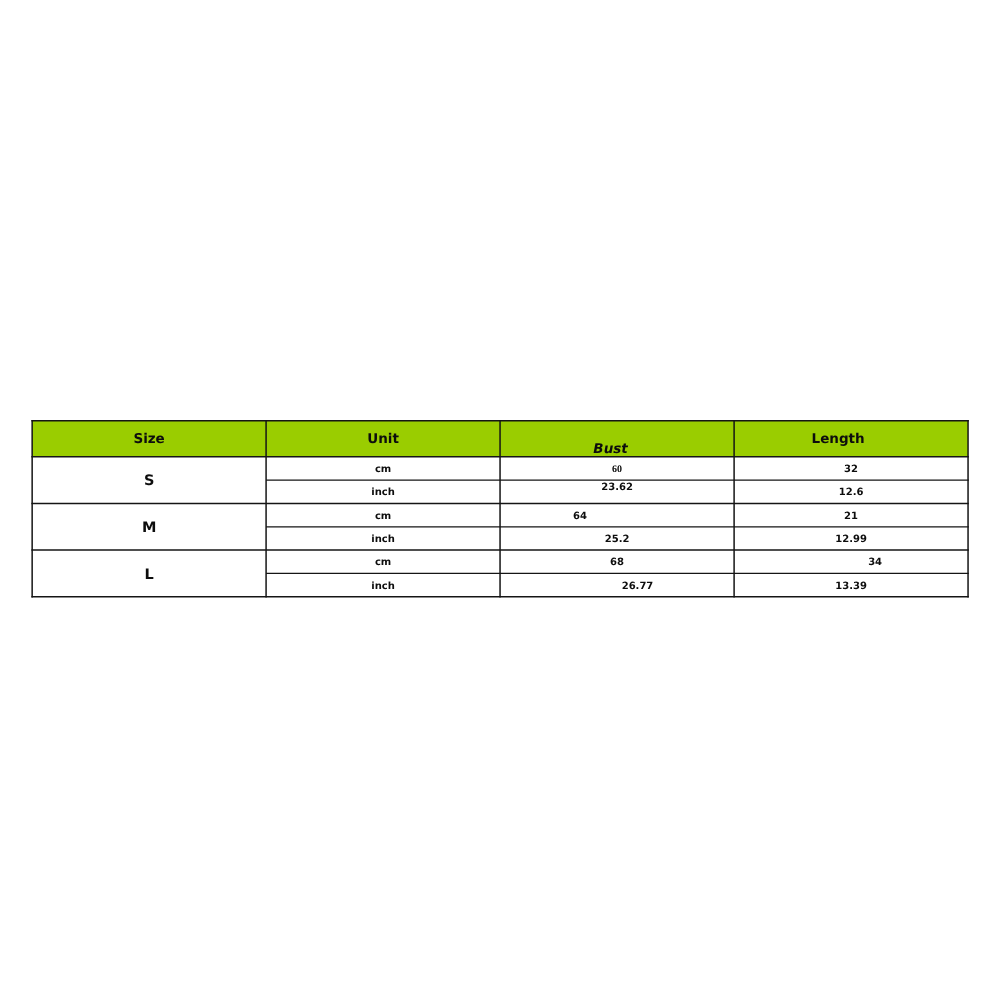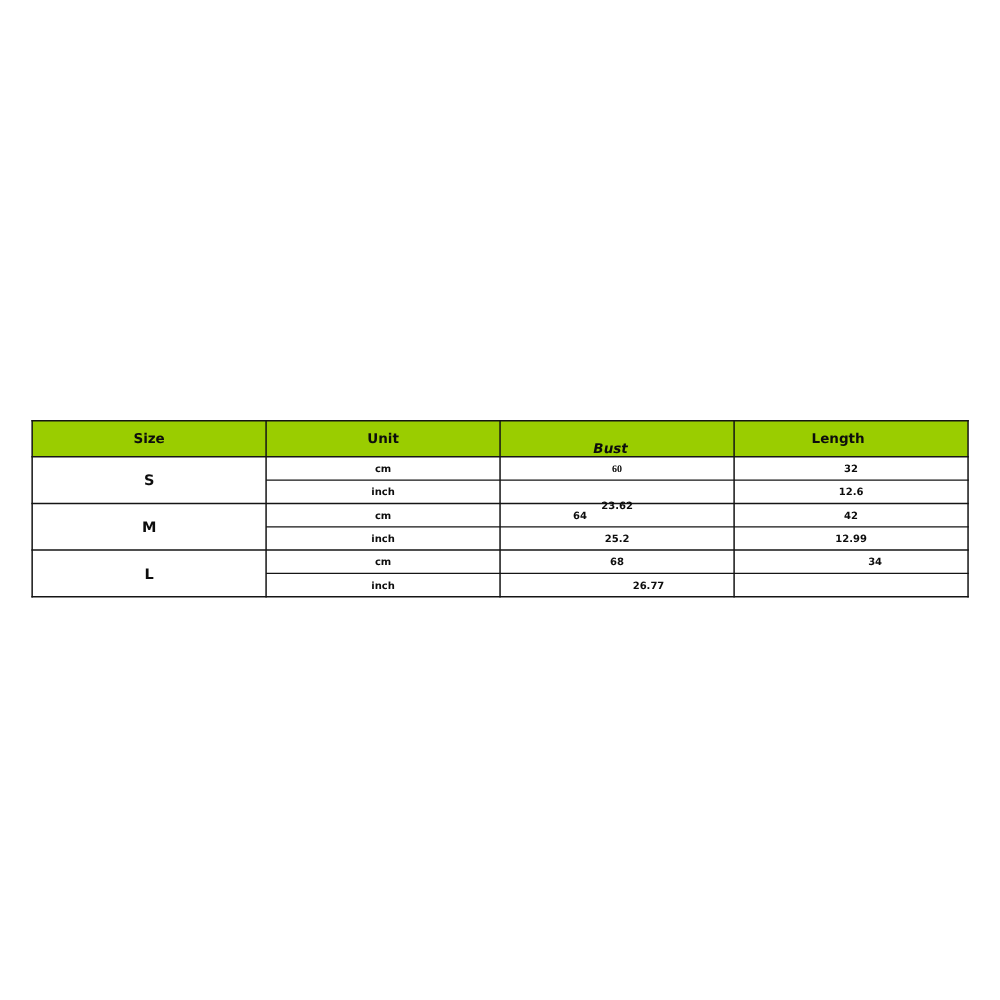--- a/index.html
+++ b/index.html
@@ -74,32 +74,33 @@
     <div class="sc-cell sc-head" style="left: 1.15px; top: 0.75px; width: 233.93px; height: 36px;">Size</div>
     <div class="sc-cell sc-head" style="left: 235.08px; top: 0.75px; width: 233.97px; height: 36px;">Unit</div>
     <div class="sc-cell sc-head" style="left: 469.05px; top: 11px; width: 221px; height: 36px; font-style: italic;">Bust</div>
     <div class="sc-cell sc-head" style="left: 703.1px; top: 0.75px; width: 208px; height: 36px;">Length</div>
 
     <div class="sc-cell sc-size" style="left: 1.15px; top: 36.75px; width: 233.93px; height: 46.67px;">S</div>
     <div class="sc-cell sc-body" style="left: 235.08px; top: 36.75px; width: 233.97px; height: 23.33px;">cm</div>
     <div class="sc-cell sc-body" style="left: 469.05px; top: 36.75px; width: 234.05px; height: 23.33px; font-family: Liberation Serif, serif;">60</div>
     <div class="sc-cell sc-body" style="left: 703.1px; top: 36.75px; width: 233.95px; height: 23.33px;">32</div>
     <div class="sc-cell sc-body" style="left: 235.08px; top: 60.08px; width: 233.97px; height: 23.34px;">inch</div>
-    <div class="sc-cell sc-body" style="left: 469.05px; top: 74px; width: 234.05px; height: 23.34px;">23.62</div>
+    <div class="sc-cell sc-body" style="left: 469.05px; top: 55px; width: 234.05px; height: 23.34px;">23.62</div>
     <div class="sc-cell sc-body" style="left: 703.1px; top: 60.08px; width: 233.95px; height: 23.34px;">12.6</div>
 
     <div class="sc-cell sc-size" style="left: 1.15px; top: 83.42px; width: 233.93px; height: 46.66px;">M</div>
     <div class="sc-cell sc-body" style="left: 235.08px; top: 83.42px; width: 233.97px; height: 23.33px;">cm</div>
     <div class="sc-cell sc-body" style="left: 441px; top: 83.42px; width: 216px; height: 23.33px;">64</div>
-    <div class="sc-cell sc-body" style="left: 703.1px; top: 83.42px; width: 233.95px; height: 23.33px;">42</div>
+    <div class="sc-cell sc-body" style="left: 703.1px; top: 83.42px; width: 233.95px; height: 23.33px;">21</div>
     <div class="sc-cell sc-body" style="left: 235.08px; top: 106.75px; width: 233.97px; height: 23.33px;">inch</div>
     <div class="sc-cell sc-body" style="left: 469.05px; top: 106.75px; width: 234.05px; height: 23.33px;">25.2</div>
     <div class="sc-cell sc-body" style="left: 703.1px; top: 106.75px; width: 233.95px; height: 23.33px;">12.99</div>
 
     <div class="sc-cell sc-size" style="left: 1.15px; top: 130.08px; width: 233.93px; height: 46.67px;">L</div>
     <div class="sc-cell sc-body" style="left: 235.08px; top: 130.08px; width: 233.97px; height: 23.34px;">cm</div>
     <div class="sc-cell sc-body" style="left: 469.05px; top: 130.08px; width: 234.05px; height: 23.34px;">68</div>
     <div class="sc-cell sc-body" style="left: 703.1px; top: 130.08px; width: 282px; height: 23.34px;">34</div>
     <div class="sc-cell sc-body" style="left: 235.08px; top: 153.42px; width: 233.97px; height: 23.33px;">inch</div>
-    <div class="sc-cell sc-body" style="left: 482px; top: 153.42px; width: 271px; height: 23.33px;">26.77</div>
+    <div class="sc-cell sc-body" style="left: 471px; top: 153.42px; width: 271px; height: 23.33px;">26.77</div>
+    <div class="sc-cell sc-body" style="left: 703.1px; top: 153.42px; width: 233.95px; height: 23.33px;">13.39</div>
 
   </div>
 </div>
 
 </body></html>

